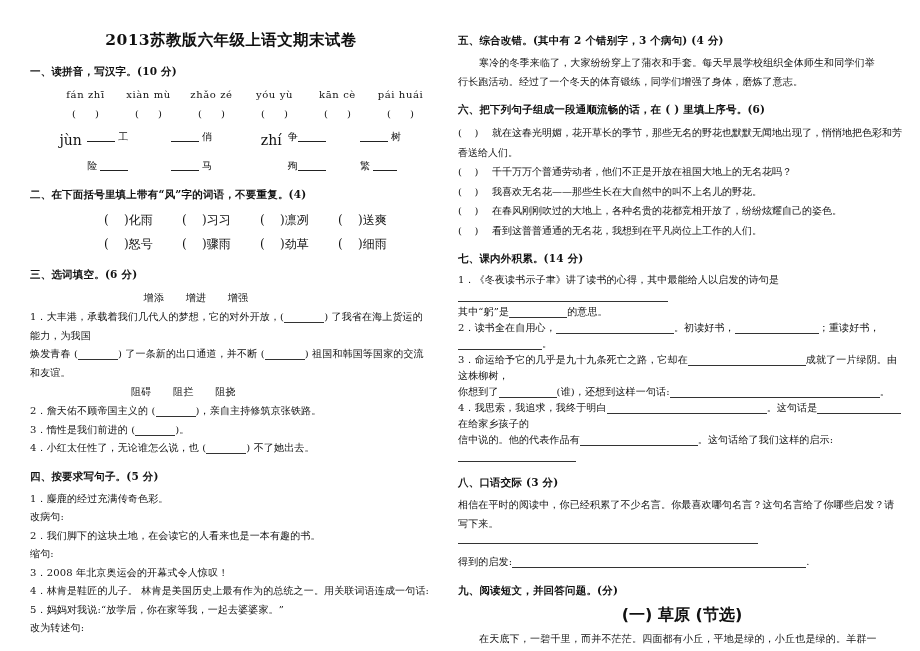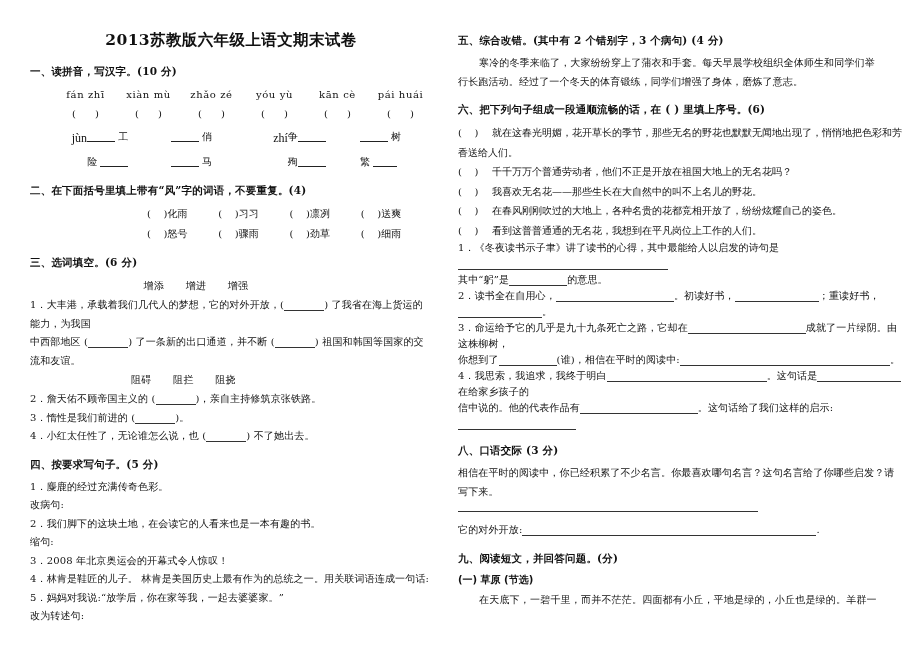--- a/index.html
+++ b/index.html
@@ -103,23 +103,22 @@
     padding-left: 24px;
     font-size: 10px;
     line-height: 2.1;
   }
   .word-row {
     display: flex;
     white-space: nowrap;
   }
   .wr-syl {
     width: 34px;
-    text-align: right;
-    font-size: 12px;
-    font-family: Liberation Serif, serif;
+    text-align: center;
+    font-size: 14px;
   }
   .wr-item {
     width: 86px;
     text-align: left;
   }
   .wr-item.sh {
     width: 74px;
   }
   .blank-u {
     display: inline-block;
@@ -130,24 +129,23 @@
   .b24 { width: 24px; }
   .b28 { width: 28px; }
 
   
   .brk-block {
     padding-left: 74px;
     margin-top: 3px;
   }
   .brk-row {
     display: flex;
-    font-size: 10px;
+    font-size: 12px;
     line-height: 2.0;
     white-space: nowrap;
-    margin-left: 43px;
   }
   .brk-cell {
     width: 78px;
   }
 
   
   .wordbank {
     text-align: center;
     font-size: 10px;
     line-height: 2.0;
@@ -186,22 +184,22 @@
     font-size: 10px;
     line-height: 1.95;
     white-space: normal;
   }
   .ord-paren {
     display: inline-block;
     width: 34px;
   }
 
   .sub-title {
-    text-align: left;
-    font-size: 10px;
+    text-align: center;
+    font-size: 16px;
     font-weight: bold;
     margin: 7px 0 3px 0;
     font-family: "DejaVu Sans", "Liberation Sans", sans-serif;
   }
   .passage {
     font-size: 10px;
     line-height: 2.0;
     font-family: "DejaVu Sans", "Liberation Sans", sans-serif;
     letter-spacing: 0.2px;
   }
@@ -279,21 +277,21 @@
       <div class="sec-head sp">三、选词填空。(6 分)</div>
       <div class="wordbank">
         <span>增添</span>
         <span>增进</span>
         <span>增强</span>
       </div>
       <div class="line">
         <span>1．大丰港，承载着我们几代人的梦想，它的对外开放，(</span><span class="fb fb-xs"></span><span>) 了我省在海上货运的能力，为我国</span>
       </div>
       <div class="line">
-        <span>中西部地区 (</span><span class="fb fb-xs"></span><span>) 了一条新的出口通道，并不断 (</span><span class="fb fb-xs"></span><span>) 祖国和韩国等国家的交流和友谊。</span>
+        <span>焕发青春 (</span><span class="fb fb-xs"></span><span>) 了一条新的出口通道，并不断 (</span><span class="fb fb-xs"></span><span>) 祖国和韩国等国家的交流和友谊。</span>
       </div>
       <div class="wordbank ind">
         <span>阻碍</span>
         <span>阻拦</span>
         <span>阻挠</span>
       </div>
       <div class="line">
         <span>2．詹天佑不顾帝国主义的 (</span><span class="fb fb-xs"></span><span>)，亲自主持修筑京张铁路。</span>
       </div>
       <div class="line">
@@ -330,48 +328,49 @@
       <div class="ord-row">
         <span class="ord-paren">(&nbsp;&nbsp;&nbsp;&nbsp;)</span><span>我喜欢无名花——那些生长在大自然中的叫不上名儿的野花。</span>
       </div>
       <div class="ord-row">
         <span class="ord-paren">(&nbsp;&nbsp;&nbsp;&nbsp;)</span><span>在春风刚刚吹过的大地上，各种名贵的花都竞相开放了，纷纷炫耀自己的姿色。</span>
       </div>
       <div class="ord-row">
         <span class="ord-paren">(&nbsp;&nbsp;&nbsp;&nbsp;)</span><span>看到这普普通通的无名花，我想到在平凡岗位上工作的人们。</span>
       </div>
 
+      <div class="sec-head sp">七、课内外积累。(14 分)</div>
       <div class="line tight">
         <span>1．《冬夜读书示子聿》讲了读书的心得，其中最能给人以启发的诗句是</span><span class="fb fb-xxl"></span>
       </div>
       <div class="line tight">
         <span>其中“躬”是</span><span class="fb fb-s"></span><span>的意思。</span>
       </div>
       <div class="line tight">
         <span>2．读书全在自用心，</span><span class="fb fb-l"></span><span>。初读好书，</span><span class="fb fb-m"></span><span>；重读好书，</span><span class="fb fb-m"></span><span>。</span>
       </div>
       <div class="line tight">
         <span>3．命运给予它的几乎是九十九条死亡之路，它却在</span><span class="fb fb-l"></span><span>成就了一片绿阴。由这株柳树，</span>
       </div>
       <div class="line tight">
-        <span>你想到了</span><span class="fb fb-s"></span><span>(谁)，相信在平时的阅读中:</span><span class="fb fb-xxl"></span><span>。</span>
+        <span>你想到了</span><span class="fb fb-s"></span><span>(谁)，还想到这样一句话:</span><span class="fb fb-xxl"></span><span>。</span>
       </div>
       <div class="line tight">
         <span>4．我思索，我追求，我终于明白</span><span class="fb fb-xl"></span><span>。这句话是</span><span class="fb fb-m"></span><span>在给家乡孩子的</span>
       </div>
       <div class="line tight">
         <span>信中说的。他的代表作品有</span><span class="fb fb-l"></span><span>。这句话给了我们这样的启示:</span><span class="fb fb-l"></span>
       </div>
 
       <div class="sec-head sp">八、口语交际 (3 分)</div>
       <div class="line">相信在平时的阅读中，你已经积累了不少名言。你最喜欢哪句名言？这句名言给了你哪些启发？请</div>
       <div class="line">写下来。</div>
       <div class="rule-line rule-mid"></div>
       <div class="line">
-        <span>它的对外开放:</span><span class="fb fb-xxl"></span><span class="fb fb-m"></span><span>.</span>
+        <span>得到的启发:</span><span class="fb fb-xxl"></span><span class="fb fb-m"></span><span>.</span>
       </div>
 
       <div class="sec-head sp">九、阅读短文，并回答问题。(分)</div>
       <div class="sub-title">(一) 草原 (节选)</div>
       <div class="passage">
         <p>在天底下，一碧千里，而并不茫茫。四面都有小丘，平地是绿的，小丘也是绿的。羊群一</p>
 
       </div>
     </div>
   </div>

